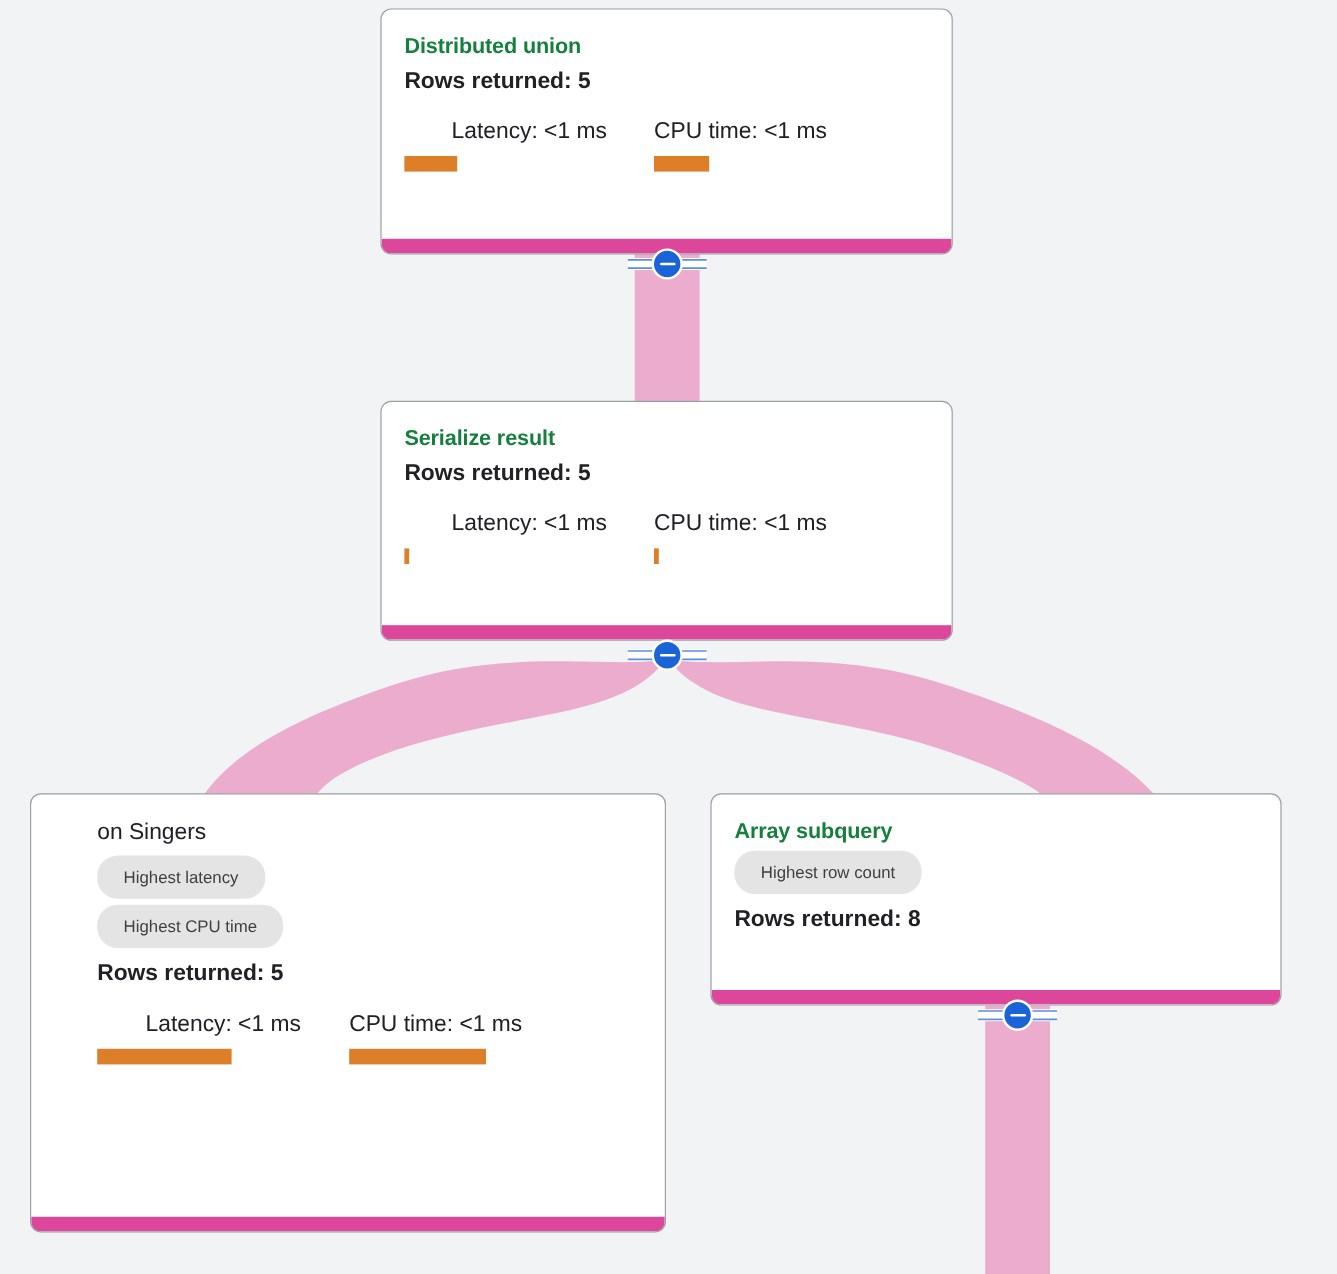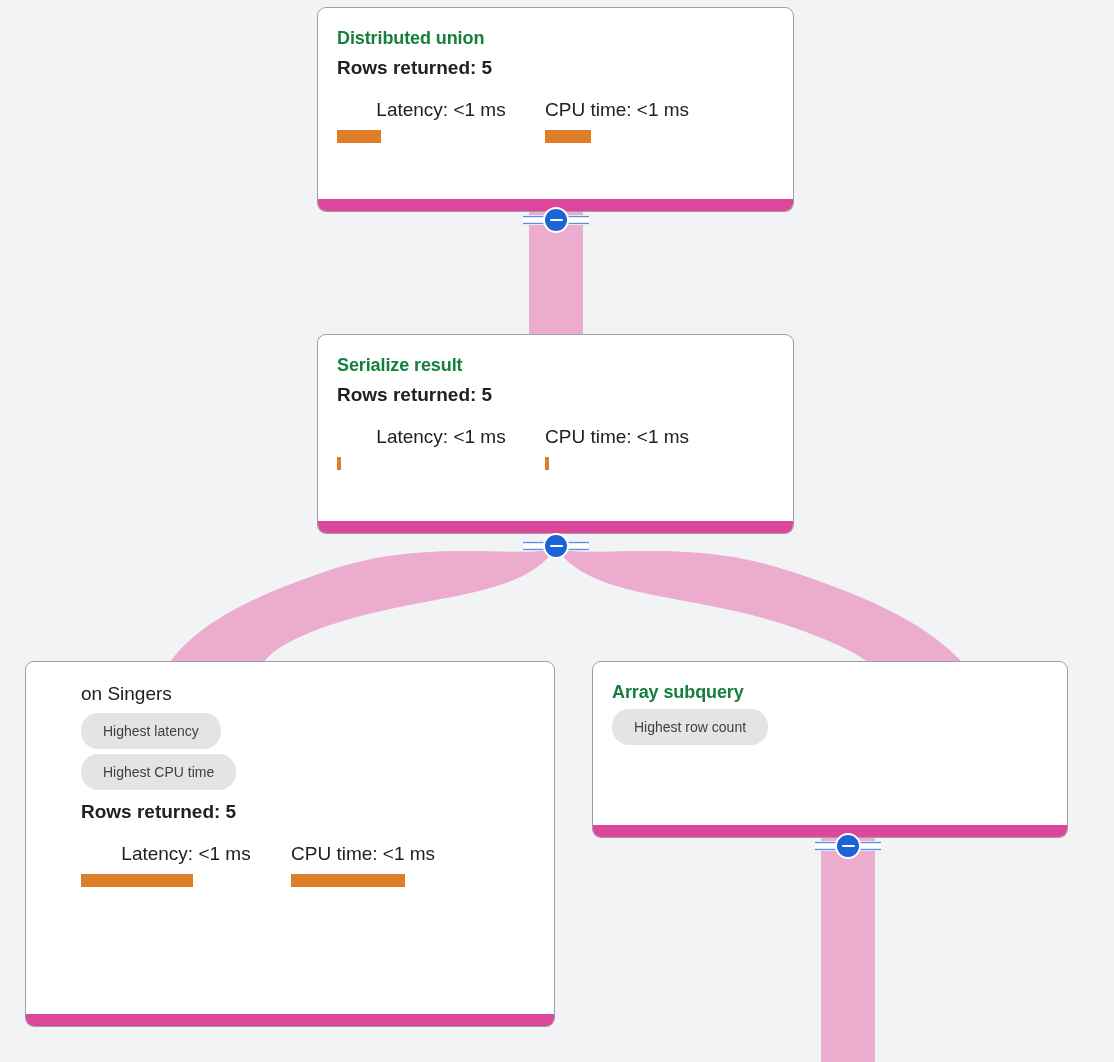--- a/index.html
+++ b/index.html
@@ -218,20 +218,21 @@
   </div>
 
   <div class="node" style="left:592px;top:661px;width:476px;height:177px;">
     <div class="node-body">
       <div class="title-row">
         <div class="node-title">Array subquery</div>
       </div>
       <div class="badges" style="margin-top:4px;">
         <span class="badge">Highest row count</span>
       </div>
+      <div class="rows">Rows returned: 8</div>
     </div>
     <div class="node-footer"></div>
   </div>
 
   <div class="toggle" style="left:815px;top:832px;">
     <svg class="lines" viewBox="0 0 66 28">
       <rect x="0" y="9" width="22" height="10" fill="#ffffff"></rect>
       <rect x="44" y="9" width="22" height="10" fill="#ffffff"></rect>
       <line x1="0" y1="10.5" x2="22" y2="10.5" stroke="#5a8ee0" stroke-width="1.4"></line>
       <line x1="0" y1="17.5" x2="22" y2="17.5" stroke="#5a8ee0" stroke-width="1.4"></line>

